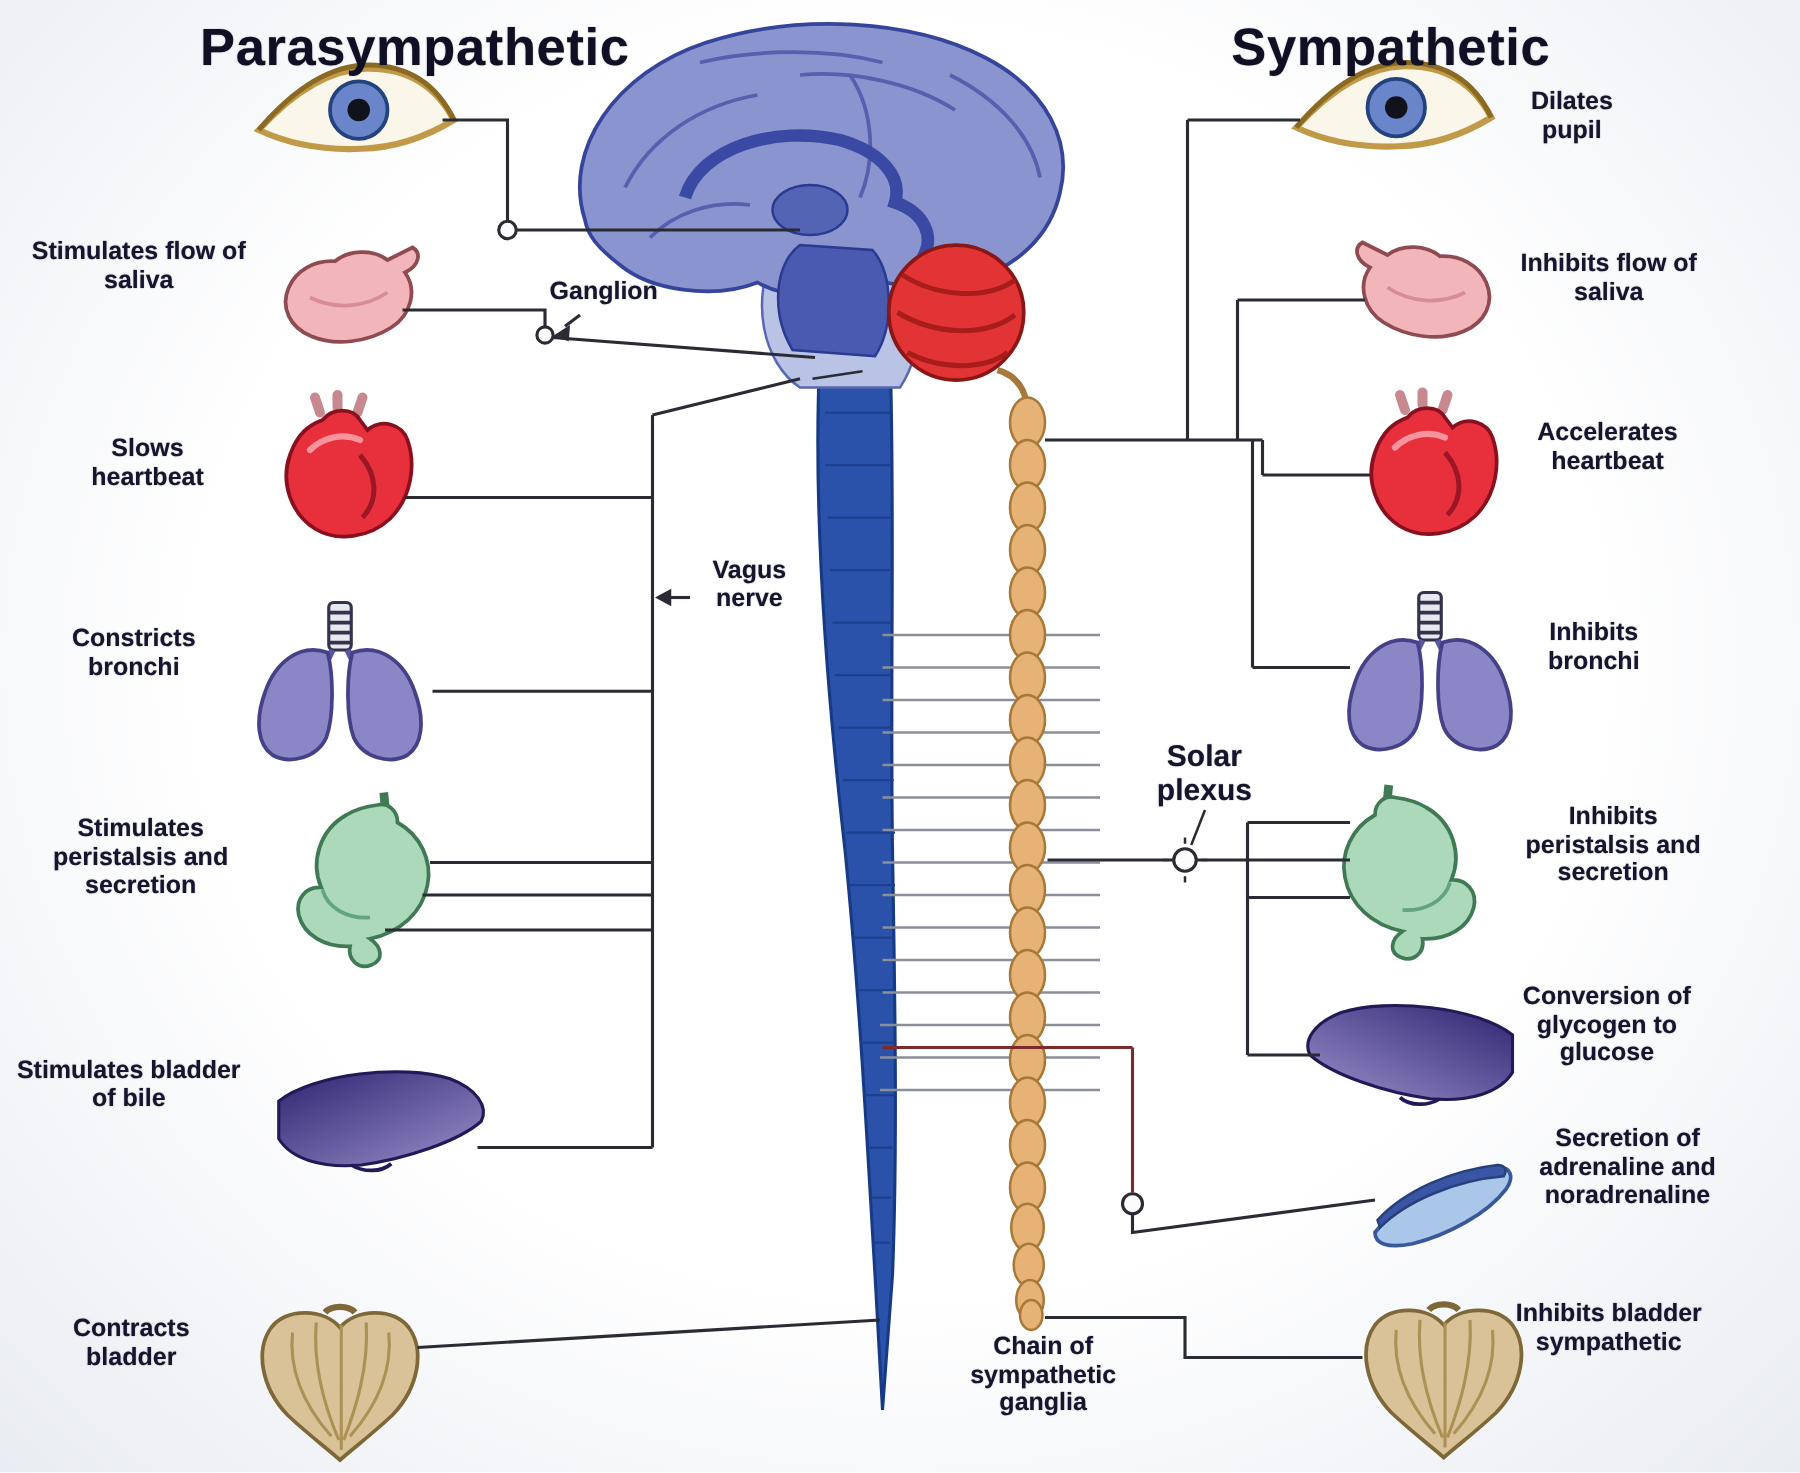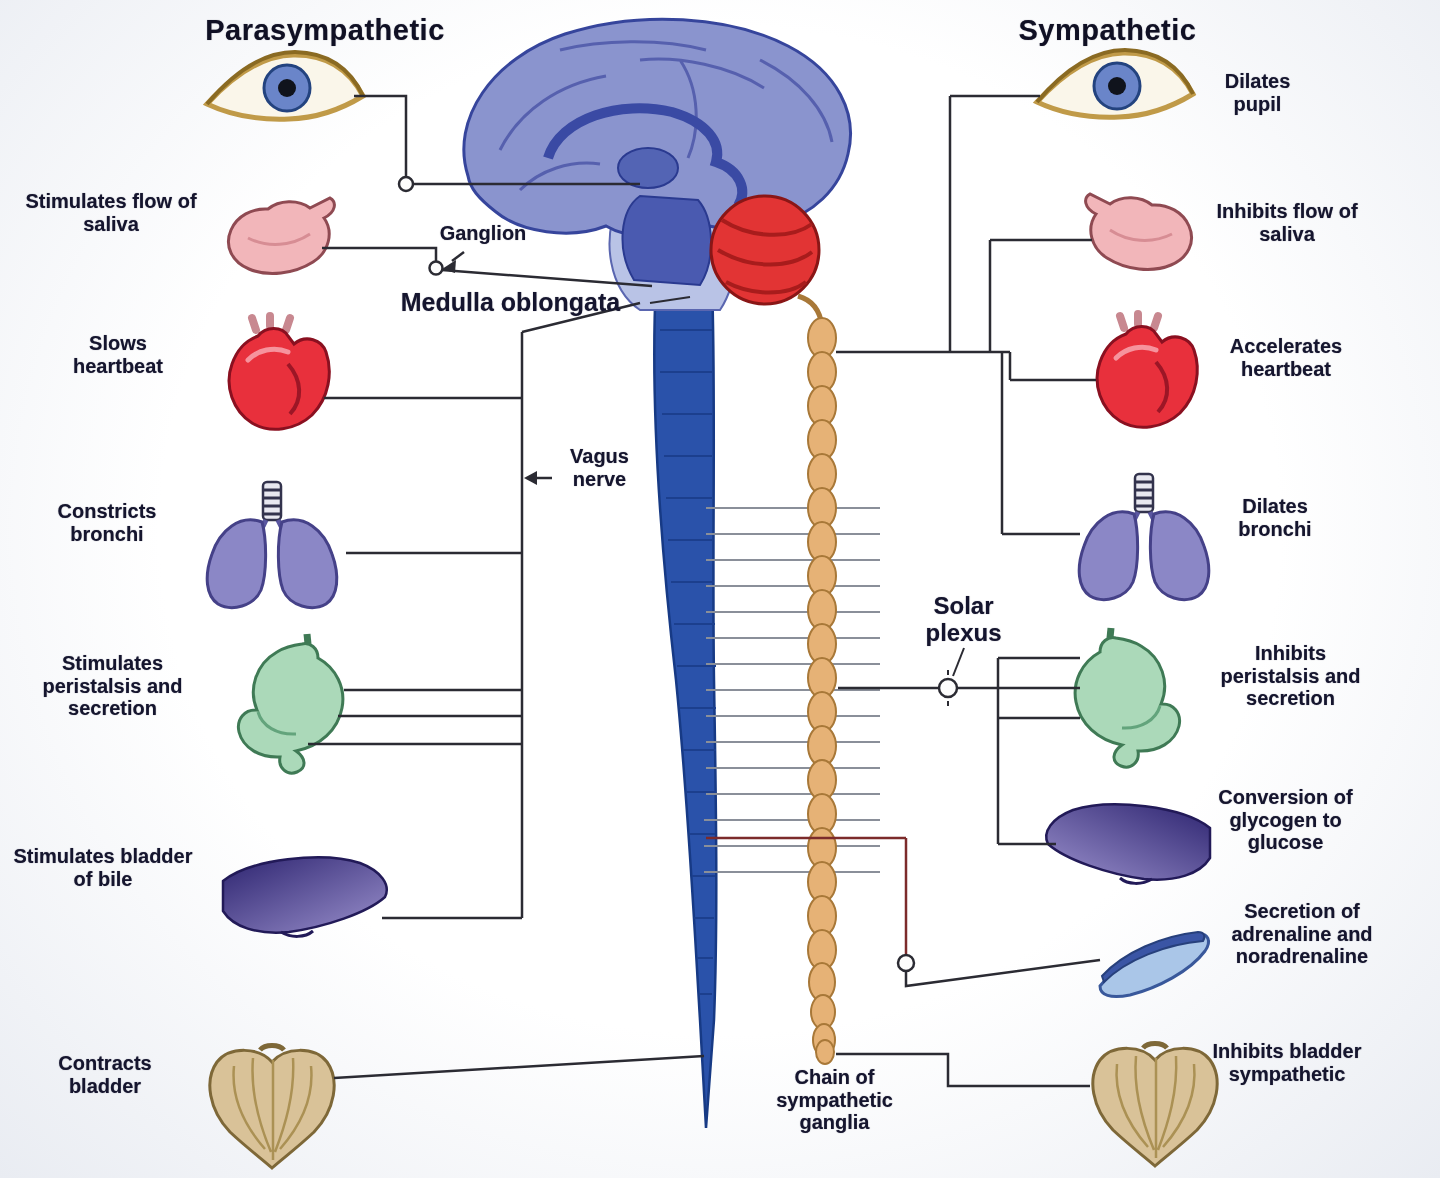--- a/index.html
+++ b/index.html
@@ -2,21 +2,21 @@
 <html><head>
 <meta charset="utf-8">
 <style>
   *{margin:0;padding:0;box-sizing:border-box}
   html,body{width:1440px;height:1178px;background:#fff;font-family:"Liberation Sans",sans-serif}
   #stage{position:relative;width:1440px;height:1178px;overflow:hidden;
          background:radial-gradient(ellipse at 50% 45%, #ffffff 55%, #e9ecf2 100%)}
   #art{position:absolute;left:0;top:0}
   .lbl{position:absolute;font-weight:bold;color:#15152e;font-size:20px;line-height:1.13;
        text-align:center;text-shadow:0 0 1px rgba(21,21,46,.5)}
-  .title{font-size:29px;letter-spacing:.5px;color:#101024}
+  .title{font-size:42px;letter-spacing:.5px;color:#101024}
   .small{font-size:24px}
 </style>
 </head>
 <body>
 
 <div id="stage">
 
 <svg id="art" width="1440" height="1178" viewBox="0 0 1440 1178">
   <defs>
     <linearGradient id="liverGrad" x1="0" y1="0" x2="1" y2="1">
@@ -183,34 +183,33 @@
   </g>
   <circle cx="948" cy="688" r="9" fill="#fcfcfc" stroke="#2b2b33" stroke-width="2.5"></circle>
   <path d="M 948,675 v-5 M 948,701 v5 M 935,688 h-5 M 961,688 h5" stroke="#2b2b33" stroke-width="2"></path>
   <circle cx="906" cy="963" r="8" fill="#fcfcfc" stroke="#2b2b33" stroke-width="2.5"></circle>
 </svg>
 
 <div class="lbl title" style="left:160px;top:14px;width:330px">Parasympathetic</div>
 <div class="lbl title" style="left:985px;top:14px;width:245px">Sympathetic</div>
 
 <div class="lbl" style="left:22px;top:190px;width:178px">Stimulates flow of saliva</div>
-<div class="lbl" style="left:48px;top:332px;width:140px">Slows heartbeat</div>
+<div class="lbl" style="left:48px;top:348px;width:140px">Slows heartbeat</div>
 <div class="lbl" style="left:32px;top:500px;width:150px">Constricts bronchi</div>
 <div class="lbl" style="left:30px;top:652px;width:165px">Stimulates peristalsis and secretion</div>
 <div class="lbl" style="left:8px;top:845px;width:190px">Stimulates bladder of bile</div>
 <div class="lbl" style="left:30px;top:1052px;width:150px">Contracts bladder</div>
 
 <div class="lbl" style="left:418px;top:222px;width:130px">Ganglion</div>
-<div class="lbl" style="left:368px;top:288px;width:285px;font-size:25px">Medulla oblongata</div>
 <div class="lbl" style="left:552px;top:445px;width:95px">Vagus nerve</div>
 <div class="lbl small" style="left:916px;top:592px;width:95px">Solar plexus</div>
 <div class="lbl" style="left:752px;top:1066px;width:165px">Chain of sympathetic ganglia</div>
 
 <div class="lbl" style="left:1205px;top:70px;width:105px">Dilates pupil</div>
 <div class="lbl" style="left:1202px;top:200px;width:170px">Inhibits flow of saliva</div>
 <div class="lbl" style="left:1206px;top:335px;width:160px">Accelerates heartbeat</div>
-<div class="lbl" style="left:1220px;top:495px;width:110px">Dilates bronchi</div>
+<div class="lbl" style="left:1220px;top:495px;width:110px">Inhibits bronchi</div>
 <div class="lbl" style="left:1208px;top:642px;width:165px">Inhibits peristalsis and secretion</div>
 <div class="lbl" style="left:1208px;top:786px;width:155px">Conversion of glycogen to glucose</div>
 <div class="lbl" style="left:1202px;top:900px;width:200px">Secretion of adrenaline and noradrenaline</div>
 <div class="lbl" style="left:1212px;top:1040px;width:150px">Inhibits bladder sympathetic</div>
 
 </div>
 
 </body></html>

